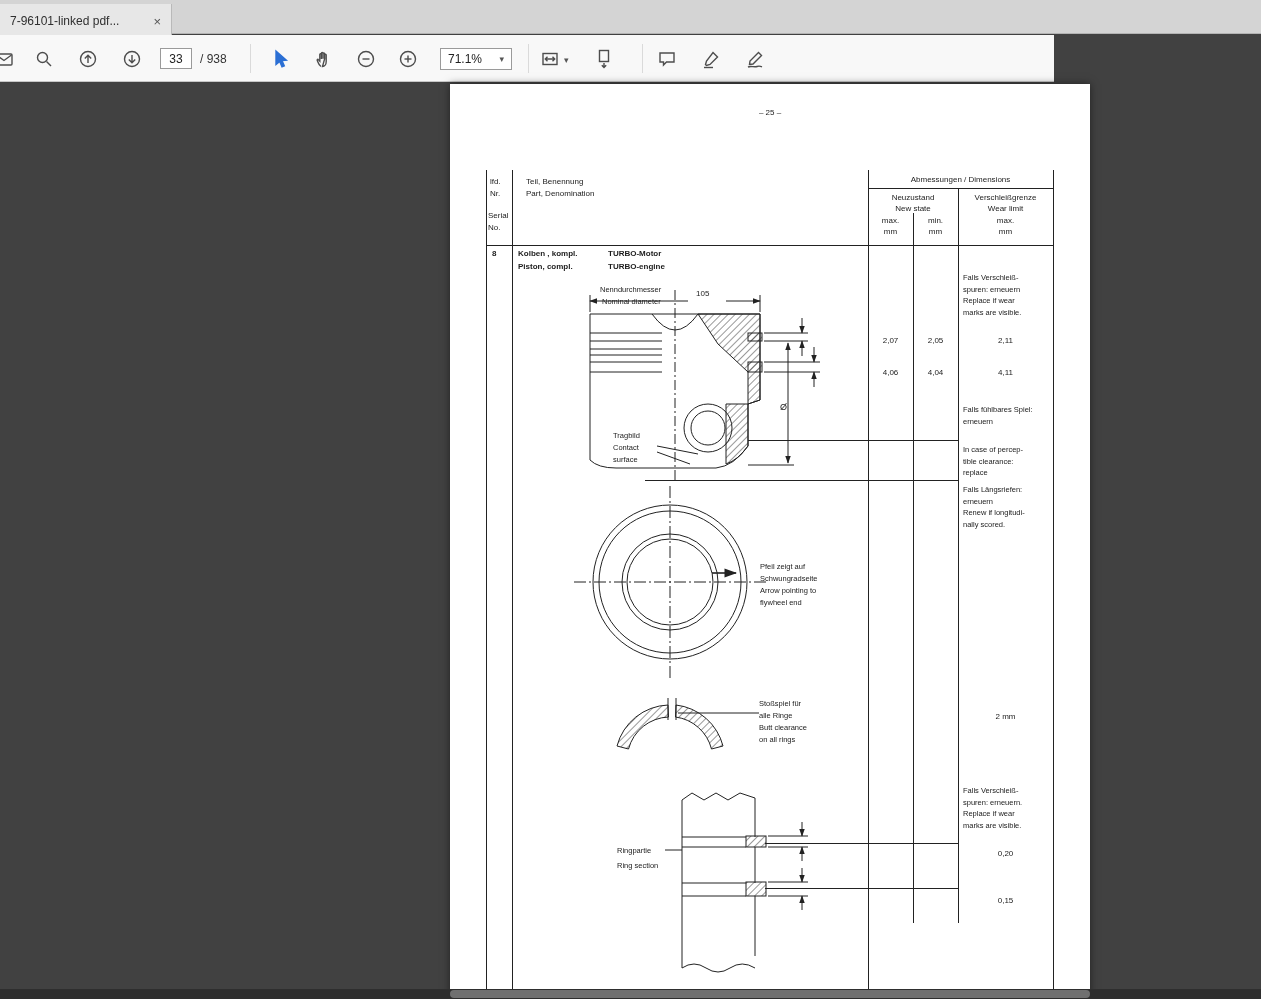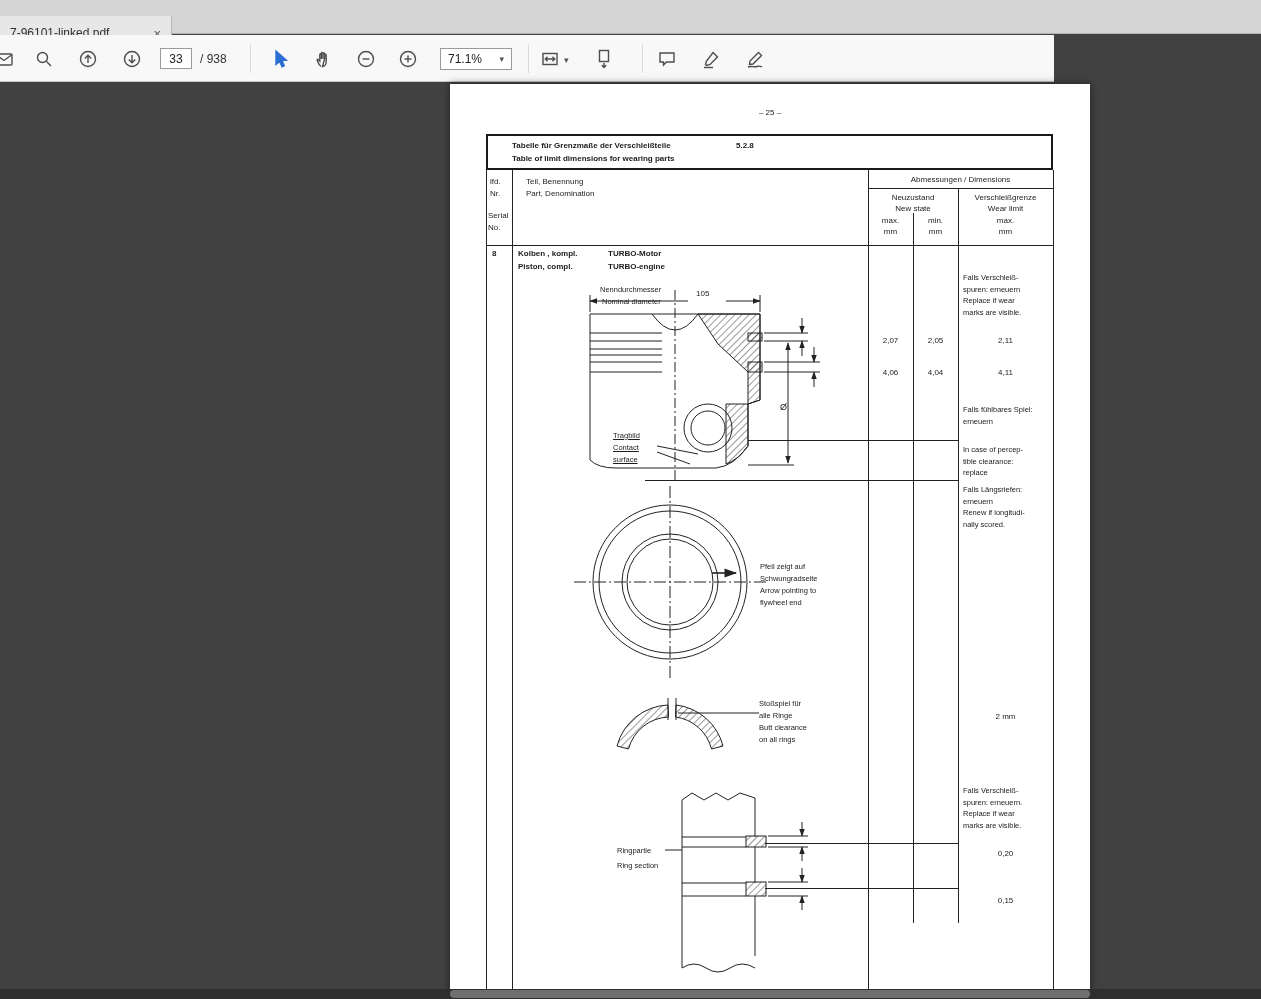--- a/index.html
+++ b/index.html
@@ -2,21 +2,21 @@
 <html><head>
 <meta charset="utf-8">
 <style>
   * { margin:0; padding:0; box-sizing:border-box; }
   html,body { width:1261px; height:999px; overflow:hidden; background:#414141;
               font-family:"Liberation Sans", sans-serif; }
 
   
   .tabbar { position:absolute; left:0; top:0; width:1261px; height:34px;
             background:#d4d4d4; border-bottom:1px solid #b3b3b3; }
-  .tab { position:absolute; left:0; top:16px; height:34px; width:172px;
+  .tab { position:absolute; left:0; top:4px; height:34px; width:172px;
          background:#e7e7e7; border-right:1px solid #b9b9b9;
          display:flex; align-items:center; padding:0 10px; }
   .tab-title { font-size:12px; color:#2f2f2f; white-space:nowrap; overflow:hidden;
                text-overflow:ellipsis; flex:1; }
   .tab-close { font-size:13px; color:#555; margin-left:8px; cursor:default; }
 
   .toolbar { position:absolute; left:0; top:35px; width:1054px; height:47px;
              background:#f8f8f8; border-bottom:1px solid #c7c7c7; }
   .tbtn { position:absolute; top:12px; width:24px; height:24px; display:flex;
           align-items:center; justify-content:center; border-radius:3px; }
@@ -155,25 +155,20 @@
         <path d="M3,18 C6,16.5 9,18.5 12,17.5 C14,16.8 15.5,17.2 17,17.8"></path>
       </svg>
   </div>
 </div>
 
 <div class="viewer">
 <div class="pdf-page">
 
   <div class="t c" style="left:290px; top:23px; width:60px;">– 25 –</div>
 
-  <div class="title-box">
-    <span class="t b" style="left:24px; top:4px;">Tabelle für Grenzmaße der Verschleißteile</span>
-    <span class="t b" style="left:248px; top:4px;">5.2.8</span>
-    <span class="t b" style="left:24px; top:17px;">Table of limit dimensions for wearing parts</span>
-  </div>
 
   <div class="vl" style="left:36px; top:86px; height:829px;"></div>
   <div class="vl" style="left:62px; top:86px; height:829px;"></div>
   <div class="vl" style="left:418px; top:86px; height:829px;"></div>
   <div class="vl" style="left:463px; top:129px; height:710px;"></div>
   <div class="vl" style="left:508px; top:104px; height:735px;"></div>
   <div class="vl" style="left:603px; top:86px; height:829px;"></div>
   <div class="hl" style="left:418px; top:104px; width:185px;"></div>
   <div class="hl" style="left:36px; top:161px; width:567px;"></div>
   <div class="hl" style="left:203px; top:356px; width:305px;"></div>
@@ -287,21 +282,21 @@
       <line x1="290" y1="656" x2="290" y2="642" marker-end="url(#arr)"></line>
       <path d="M170,714 q12,-8 24,0 t24,0 t25,0"></path>
       <line x1="153" y1="596" x2="170" y2="596"></line>
     </g>
   </svg>
 
   <span class="t fs7" style="left:150px; top:200px;">Nenndurchmesser</span>
   <span class="t fs7" style="left:152px; top:212px;">Nominal diameter</span>
   <span class="t" style="left:244px; top:204px; background:#fff; padding:0 2px;">105</span>
   <span class="t" style="left:330px; top:318px; font-size:9px;">Ø</span>
-  <div class="t fs7 lines" style="left:163px; top:346px; line-height:12px;text-decoration:underline;">Tragbild
+  <div class="t fs7 lines" style="left:163px; top:346px; line-height:12px;">Tragbild
 Contact
 surface</div>
   <div class="t fs7 lines" style="left:310px; top:477px; line-height:12px;">Pfeil zeigt auf
 Schwungradseite
 Arrow pointing to
 flywheel end</div>
   <div class="t fs7 lines" style="left:309px; top:614px; line-height:12px;">Stoßspiel für
 alle Ringe
 Butt clearance
 on all rings</div>

